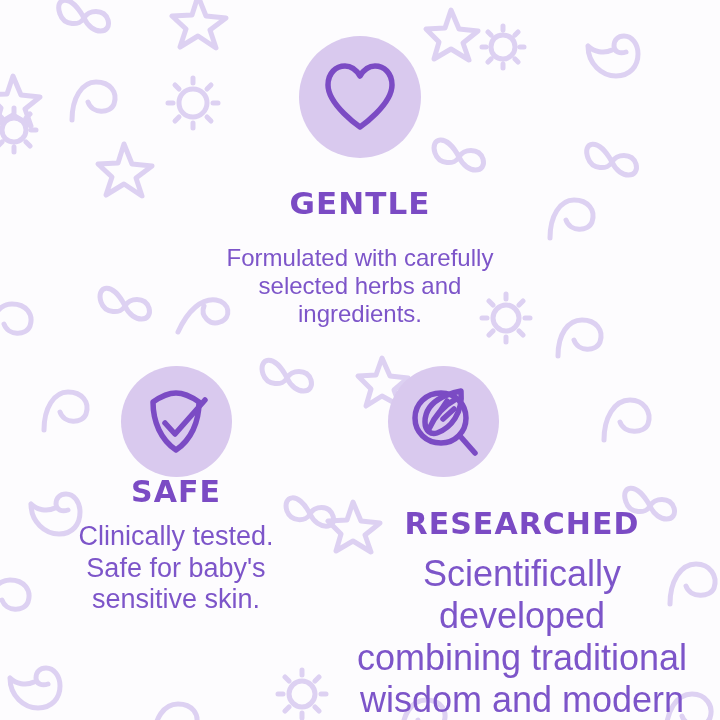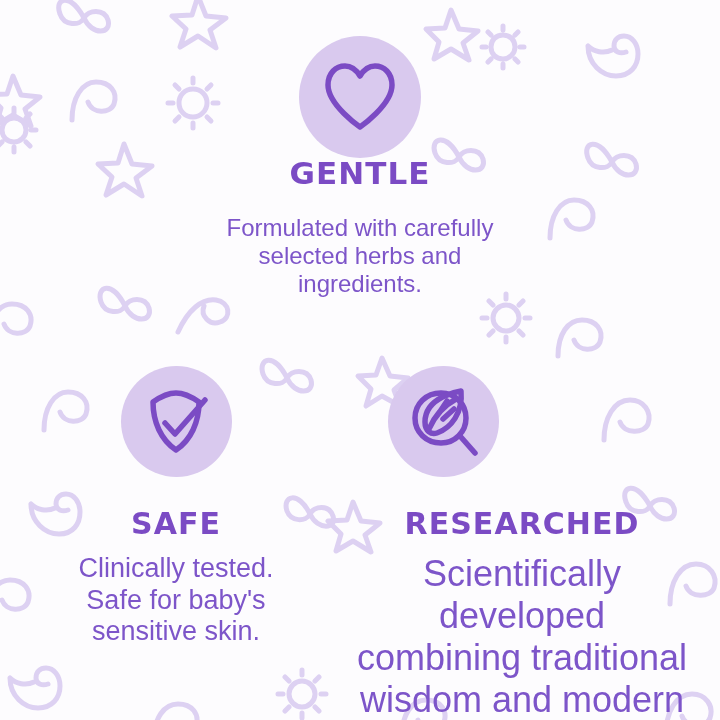--- a/index.html
+++ b/index.html
@@ -93,39 +93,39 @@
     left: 160px;
     top: 36px;
     width: 400px;
   }
   #feature-gentle .icon-circle {
     width: 122px;
     height: 122px;
   }
   #feature-gentle .feature-title {
     font-size: 31px;
+    margin-top: 30px;
   }
   #feature-gentle .feature-body {
     font-size: 24px;
     margin-top: 25px;
   }
 
   
   #feature-safe {
     left: 15px;
     top: 366px;
     width: 322px;
   }
   #feature-safe .icon-circle {
     width: 111px;
     height: 111px;
   }
   #feature-safe .feature-title {
     font-size: 30px;
-    margin-top: 32px;
   }
   #feature-safe .feature-body {
     font-size: 27px;
     margin-top: 14px;
   }
 
   
   #feature-researched {
     left: 336px;
     top: 366px;

